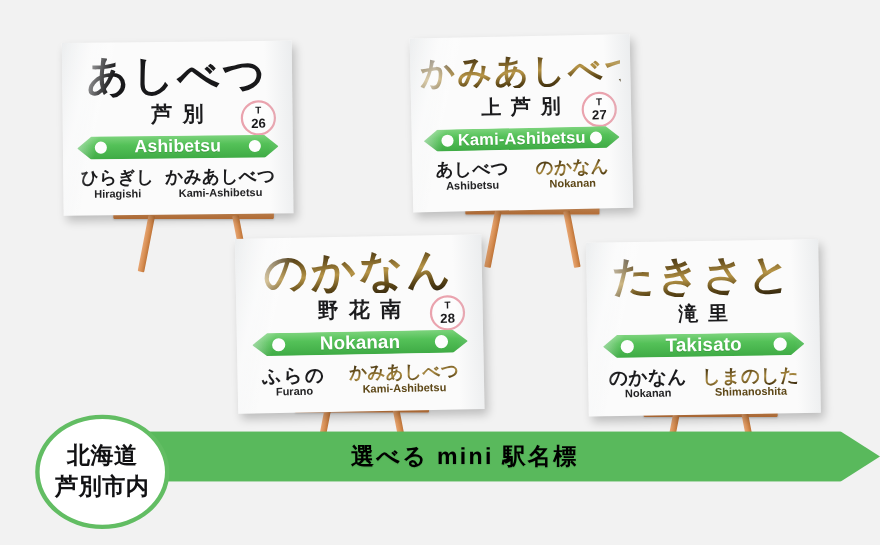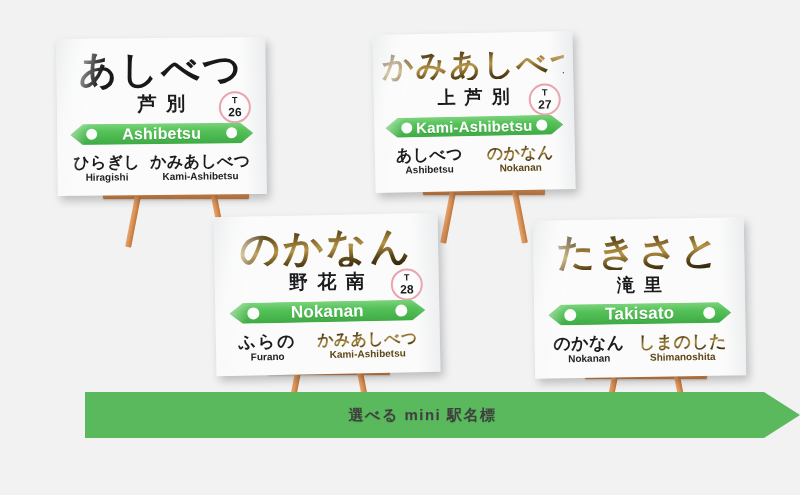--- a/index.html
+++ b/index.html
@@ -188,23 +188,23 @@
     width: 715px;
     height: 46px;
     background: #59b95c;
     clip-path: polygon(0 0, calc(100% - 36px) 0, 100% 50%, calc(100% - 36px) 100%, 0 100%);
     z-index: 4;
     display: flex;
     align-items: center;
     justify-content: center;
   }
   #banner-text {
-    color: #404040;
-    font-weight: 700;
-    font-size: 15px;
+    color: #000000;
+    font-weight: 700;
+    font-size: 21px;
     letter-spacing: .10em;
     white-space: nowrap;
     margin-right: 40px;
     text-shadow: 0 1px 1px rgba(0,0,0,.10);
   }
   #badge {
     position: absolute;
     left: 32px;
     top: 377px;
     width: 122px;
@@ -373,15 +373,19 @@
           <span class="adj-rom gold" style="font-size:10px;">Shimanoshita</span>
         </div>
       </div>
     </div>
   </div>
 
   <div id="banner">
     <span id="banner-text">選べる mini 駅名標</span>
   </div>
 
+  <div id="badge">
+    <span>北海道</span>
+    <span>芦別市内</span>
+  </div>
 
 
 </div>
 
 </body></html>

